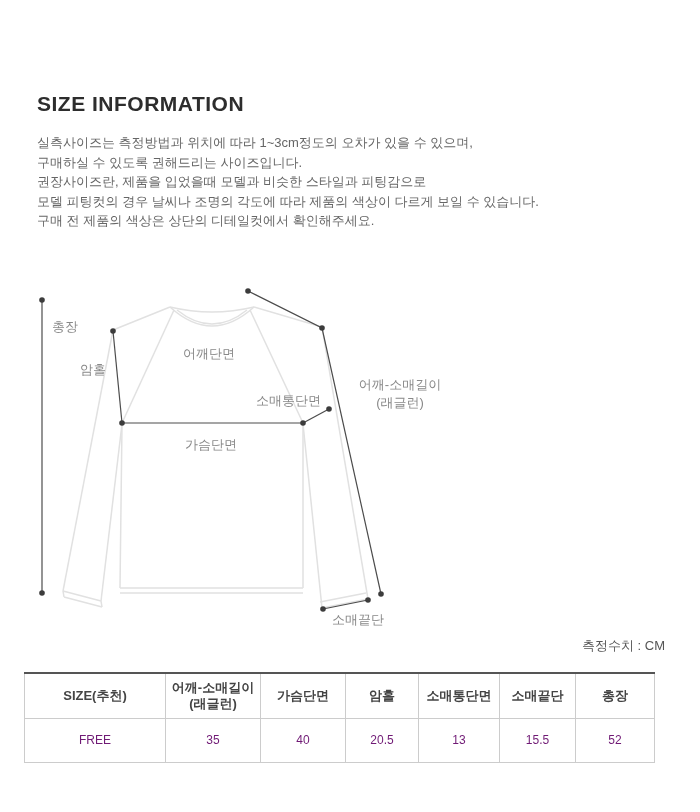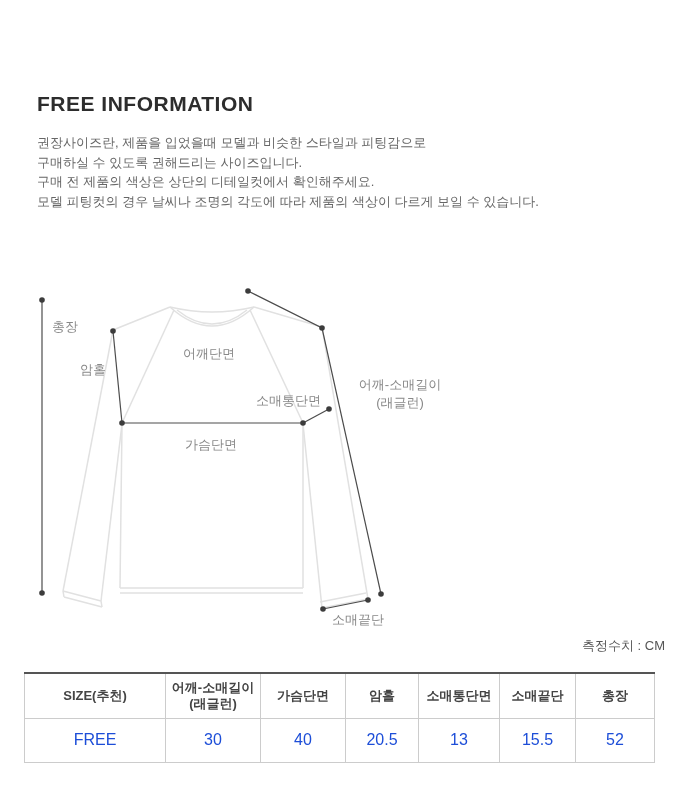--- a/index.html
+++ b/index.html
@@ -42,37 +42,38 @@
     border-collapse:collapse; table-layout:fixed;
     border:1px solid #cccccc; border-top:2px solid #555555;
   }
   .size-table th, .size-table td {
     border:1px solid #cccccc; text-align:center; vertical-align:middle;
   }
   .size-table th {
     height:45px; font-size:13px; font-weight:600; color:#444444;
     white-space:pre-line; line-height:16px;
   }
-  .size-table td { height:44px; font-size:16px; font-weight:normal; color:#1d4ed8; }
+  .size-table td { height:44px; font-size:12px; font-weight:normal; color:#701a75; }
   .col-size { width:141px; } .col-raglan { width:95px; } .col-chest { width:85px; }
   .col-armhole { width:73px; } .col-sleevew { width:81px; }
   .col-cuff { width:76px; } .col-total { width:79px; }
 </style>
 </head>
 <body>
 
 <div class="page">
 
-  <div class="page-title">FREE INFORMATION</div>
+  <div class="page-title">SIZE INFORMATION</div>
 
   <div class="intro">
+    <div>실측사이즈는 측정방법과 위치에 따라 1~3cm정도의 오차가 있을 수 있으며,</div>
+    <div>구매하실 수 있도록 권해드리는 사이즈입니다.</div>
     <div>권장사이즈란, 제품을 입었을때 모델과 비슷한 스타일과 피팅감으로</div>
-    <div>구매하실 수 있도록 권해드리는 사이즈입니다.</div>
+    <div>모델 피팅컷의 경우 날씨나 조명의 각도에 따라 제품의 색상이 다르게 보일 수 있습니다.</div>
     <div>구매 전 제품의 색상은 상단의 디테일컷에서 확인해주세요.</div>
-    <div>모델 피팅컷의 경우 날씨나 조명의 각도에 따라 제품의 색상이 다르게 보일 수 있습니다.</div>
   </div>
 
   <div class="diagram">
     <svg width="700" height="385" viewBox="0 0 700 385">
 
       <g stroke="#e1e1e1" stroke-width="1.5" fill="none" stroke-linejoin="round">
 
         <path d="M170,57 Q212,67 254,57"></path>
         <path d="M170,57 Q212,95 254,57"></path>
         <path d="M177,60 Q212,88 247,60"></path>
@@ -148,21 +149,21 @@
         <th>가슴단면</th>
         <th>암홀</th>
         <th>소매통단면</th>
         <th>소매끝단</th>
         <th>총장</th>
       </tr>
     </thead>
     <tbody>
       <tr>
         <td>FREE</td>
-        <td>30</td>
+        <td>35</td>
         <td>40</td>
         <td>20.5</td>
         <td>13</td>
         <td>15.5</td>
         <td>52</td>
       </tr>
     </tbody>
   </table>
 
 </div>

